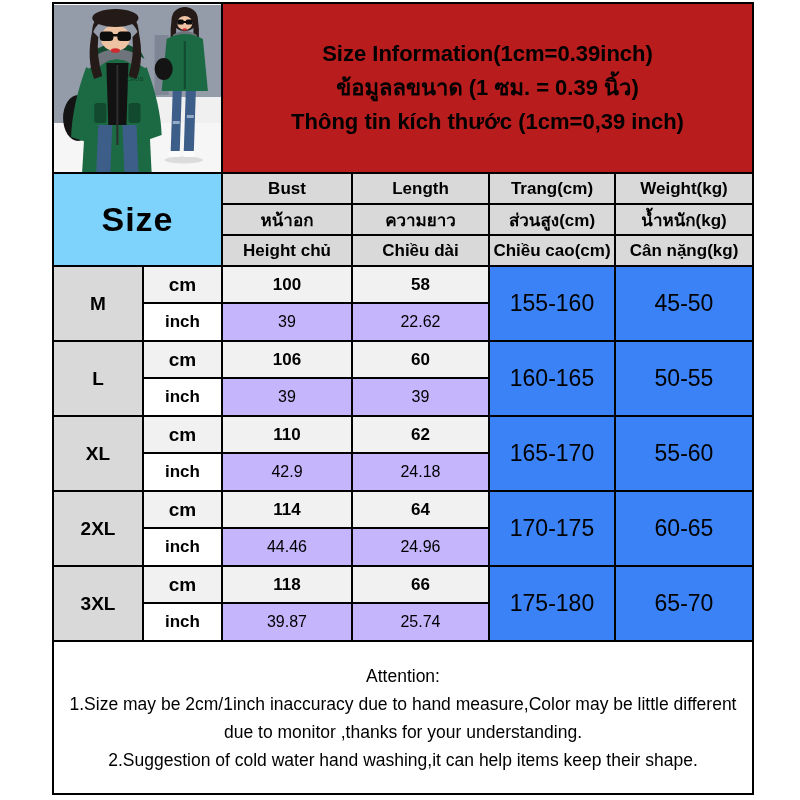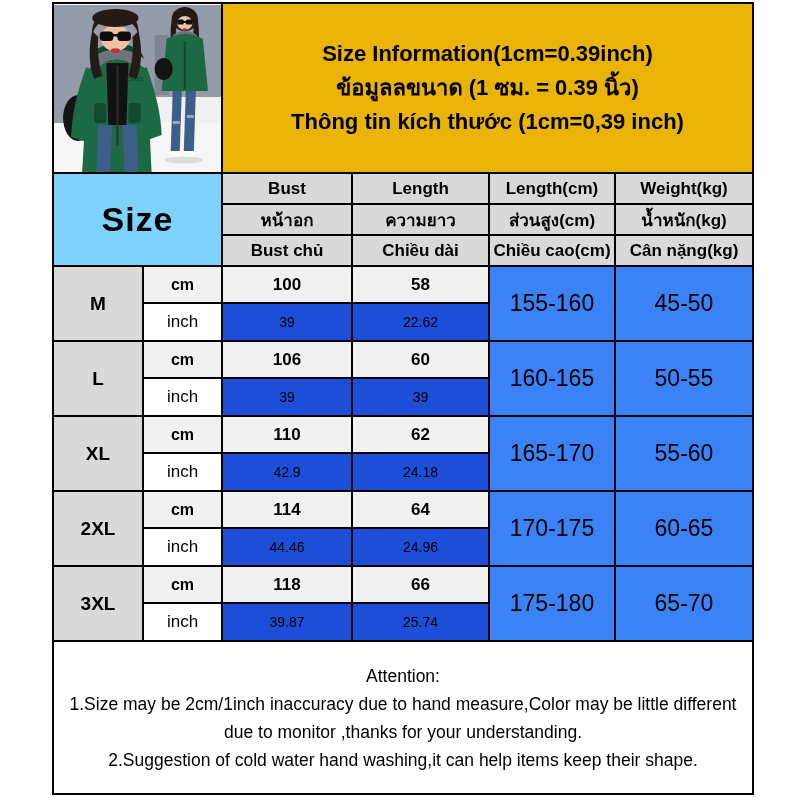--- a/index.html
+++ b/index.html
@@ -8,30 +8,30 @@
   .page { position: relative; width: 800px; height: 800px; background: #fff; overflow: hidden; }
 
   table.size-chart { position: absolute; left: 52px; top: 2px; width: 700px;
     border-collapse: collapse; table-layout: fixed; }
   table.size-chart td { border: 2px solid #000; text-align: center;
     vertical-align: middle; padding: 0; overflow: hidden; }
 
   .photo-cell { padding: 0; }
   .photo-cell svg { display: block; width: 100%; height: 167px; }
 
-  .title-cell { background: #eab308; }
+  .title-cell { background: #b91c1c; }
   .title-line { font-weight: bold; font-size: 22px; line-height: 34px; }
 
   .hdr { background: #d9d9d9; font-weight: bold; font-size: 17px; }
   .size-hdr { background: #7dd3fc; font-weight: bold; font-size: 34px; letter-spacing: 1px; }
   .size-lbl { background: #d9d9d9; font-weight: bold; font-size: 19px; }
-  .unit-cm { background: #f1f1f1; font-weight: bold; font-size: 16px; }
-  .unit-inch { background: #ffffff; font-weight: normal; font-size: 17px; }
+  .unit-cm { background: #f1f1f1; font-weight: bold; font-size: 19px; }
+  .unit-inch { background: #ffffff; font-weight: bold; font-size: 17px; }
   .val-cm { background: #f1f1f1; font-weight: bold; font-size: 17px; }
-  .val-inch { background: #1d4ed8; font-weight: normal; font-size: 14px; }
+  .val-inch { background: #c4b5fd; font-weight: normal; font-size: 16px; }
   .range { background: #3b82f6; font-weight: normal; font-size: 23px; }
 
   .attention-cell { background: #ffffff; text-align: left; vertical-align: top;
     padding: 3px 10px 0 6px; }
   .attention-cell div { font-size: 17.5px; line-height: 28px; font-weight: normal; }
 </style>
 </head>
 <body>
 
 <div class="page">
@@ -104,31 +104,31 @@
         <div class="title-line">Size Information(1cm=0.39inch)</div>
         <div class="title-line">ข้อมูลลขนาด (1 ซม. = 0.39 นิ้ว)</div>
         <div class="title-line">Thông tin kích thước (1cm=0,39 inch)</div>
       </td>
     </tr>
 
     <tr style="height:31px">
       <td colspan="2" rowspan="3" class="size-hdr">Size</td>
       <td class="hdr">Bust</td>
       <td class="hdr">Length</td>
-      <td class="hdr">Length(cm)</td>
+      <td class="hdr">Trang(cm)</td>
       <td class="hdr">Weight(kg)</td>
     </tr>
     <tr style="height:31px">
       <td class="hdr">หน้าอก</td>
       <td class="hdr">ความยาว</td>
       <td class="hdr">ส่วนสูง(cm)</td>
       <td class="hdr">น้ำหนัก(kg)</td>
     </tr>
     <tr style="height:31px">
-      <td class="hdr">Bust chủ</td>
+      <td class="hdr">Height chủ</td>
       <td class="hdr">Chiều dài</td>
       <td class="hdr">Chiều cao(cm)</td>
       <td class="hdr">Cân nặng(kg)</td>
     </tr>
 
     <tr style="height:37px">
       <td rowspan="2" class="size-lbl">M</td>
       <td class="unit-cm">cm</td>
       <td class="val-cm">100</td>
       <td class="val-cm">58</td>

